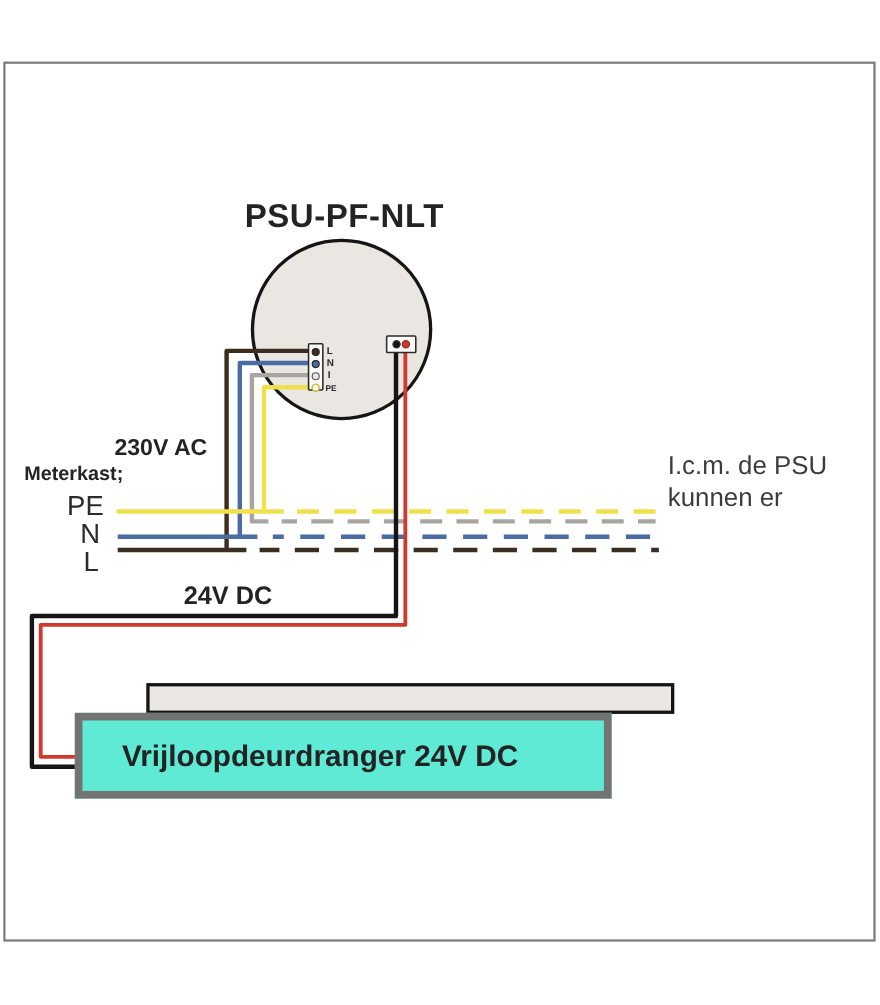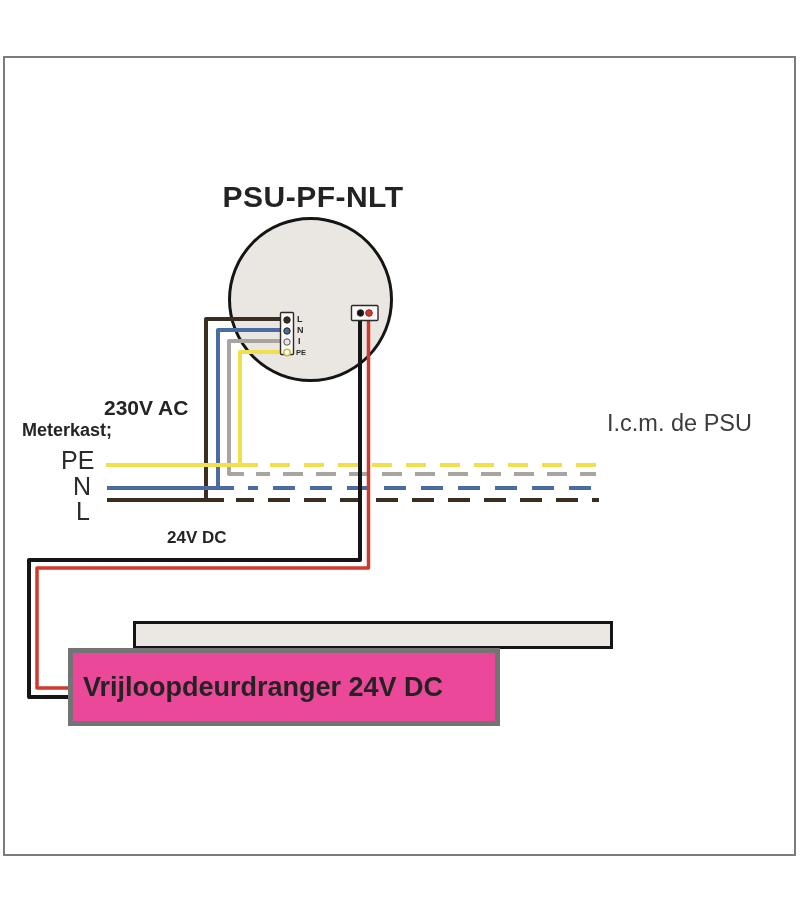--- a/index.html
+++ b/index.html
@@ -17,41 +17,41 @@
     box-sizing:border-box;
   }
   .wires{position:absolute;left:0;top:0;width:800px;height:914px;}
   .title{
     position:absolute;left:313px;top:180px;transform:translateX(-50%);
     font-size:30px;font-weight:bold;color:#232323;letter-spacing:0.5px;white-space:nowrap;
   }
   .lbl-bold{position:absolute;font-weight:bold;color:#242424;white-space:nowrap;}
   .lbl-ac{left:104px;top:356px;font-size:21px;margin-top:40px;}
   .lbl-meterkast{left:22px;top:420px;font-size:18px;}
-  .lbl-dc{left:167px;top:528px;font-size:17px;}
+  .lbl-dc{left:167px;top:528px;font-size:23px;}
   .phase-lbl{position:absolute;font-size:25px;font-weight:400;color:#2b2b2b;}
   .phase-pe{left:61px;top:446px;}
   .phase-n{left:73px;top:472px;}
   .phase-l{left:76px;top:497px;}
   .term-lbl{position:absolute;font-size:9px;font-weight:bold;color:#2a2a2a;line-height:9px;}
   .term-l{left:297px;top:315px;}
   .term-n{left:297px;top:326px;}
   .term-i{left:298px;top:337px;}
   .term-pe{left:296px;top:348px;font-size:7.5px;}
   .note{
     position:absolute;left:607px;top:409px;width:190px;
     font-size:23.5px;line-height:28.5px;color:#3c3c3c;font-weight:400;
   }
   .closer-back{
     position:absolute;left:133px;top:621px;width:480px;height:28px;
     background:#ebe7e2;border:3px solid #151515;box-sizing:border-box;
   }
   .closer-front{
-    position:absolute;left:68px;top:648px;width:432px;height:78px;
-    background:#ec4899;border:5px solid #737373;box-sizing:border-box;
+    position:absolute;left:68px;top:648px;width:488px;height:78px;
+    background:#5eead4;border:7px solid #737373;box-sizing:border-box;
     display:flex;align-items:center;justify-content:center;padding-right:42px;
   }
   .closer-front .closer-label{
     font-size:27px;font-weight:bold;color:#232323;white-space:nowrap;
   }
 </style>
 </head>
 <body>
 
 <div class="frame"></div>
@@ -93,18 +93,19 @@
 
 <div class="lbl-bold lbl-ac">230V AC</div>
 <div class="lbl-bold lbl-meterkast">Meterkast;</div>
 <div class="phase-lbl phase-pe">PE</div>
 <div class="phase-lbl phase-n">N</div>
 <div class="phase-lbl phase-l">L</div>
 <div class="lbl-bold lbl-dc">24V DC</div>
 
 <div class="note">
   <div>I.c.m. de PSU</div>
+  <div>kunnen er</div>
 </div>
 
 <div class="closer-back"></div>
 <div class="closer-front">
   <span class="closer-label">Vrijloopdeurdranger 24V DC</span>
 </div>
 
 </body></html>

